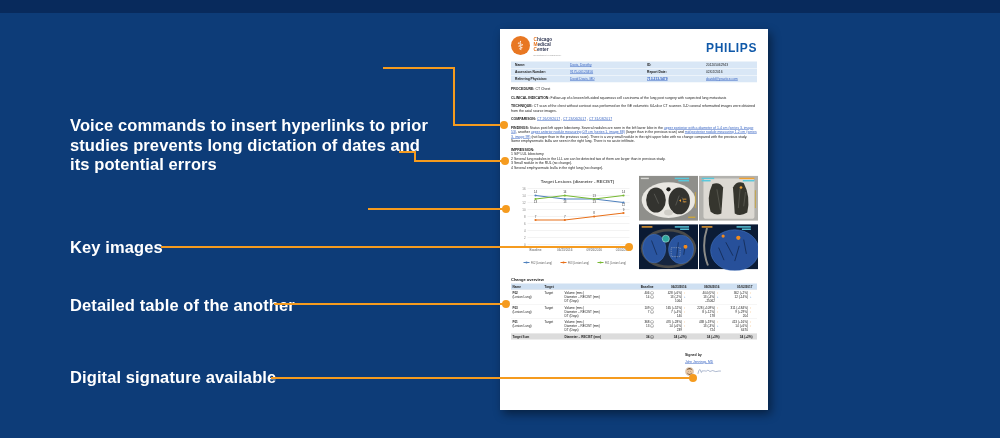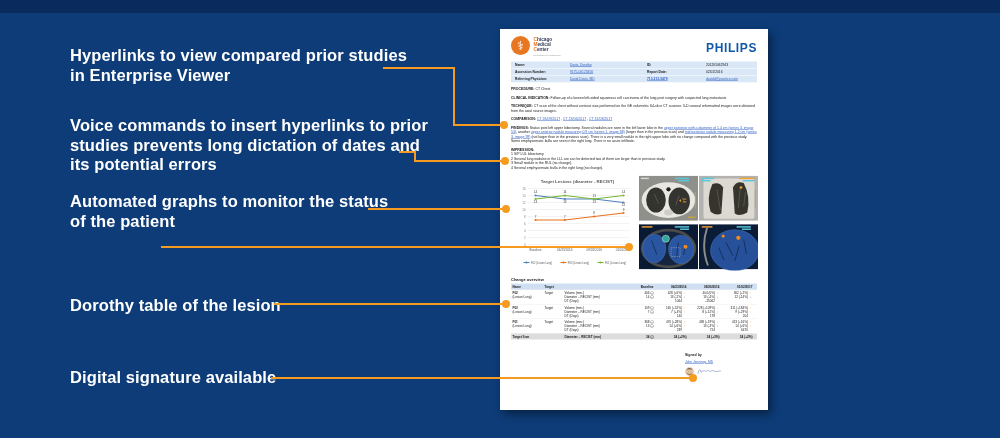--- a/index.html
+++ b/index.html
@@ -63,28 +63,25 @@
   .sig-label{font-size:7px;font-weight:700}
   .sig-name{font-size:6.6px;display:inline-block}
   .sig-row{display:flex;align-items:center;gap:6px;margin-top:3px}
 </style>
 </head>
 <body>
 
 <div class="stage">
   <div class="topbar"></div>
 
-  <div class="ann a1">Hyperlinks to view compared prior studies
-in Enterprise Viewer</div>
   <div class="ann a2">Voice commands to insert hyperlinks to prior
 studies prevents long dictation of dates and
 its potential errors</div>
-  <div class="ann a3">Automated graphs to monitor the status
-of the patient</div>
-  <div class="ann a5">Dorothy table of the lesion</div>
+  <div class="ann a4">Key images</div>
+  <div class="ann a5">Detailed table of the another</div>
   <div class="ann a6">Digital signature available</div>
 
 
   <div class="hline" style="left:383px;top:67px;width:72px"></div>
   <div class="vline" style="left:453px;top:67px;height:59px"></div>
   <div class="hline" style="left:453px;top:124px;width:51px"></div>
   <div class="cdot" style="left:500px;top:121px"></div>
   <div class="hline" style="left:399px;top:151px;width:17px"></div>
   <div class="vline" style="left:414px;top:151px;height:11px"></div>
   <div class="hline" style="left:414px;top:160px;width:90px"></div>

